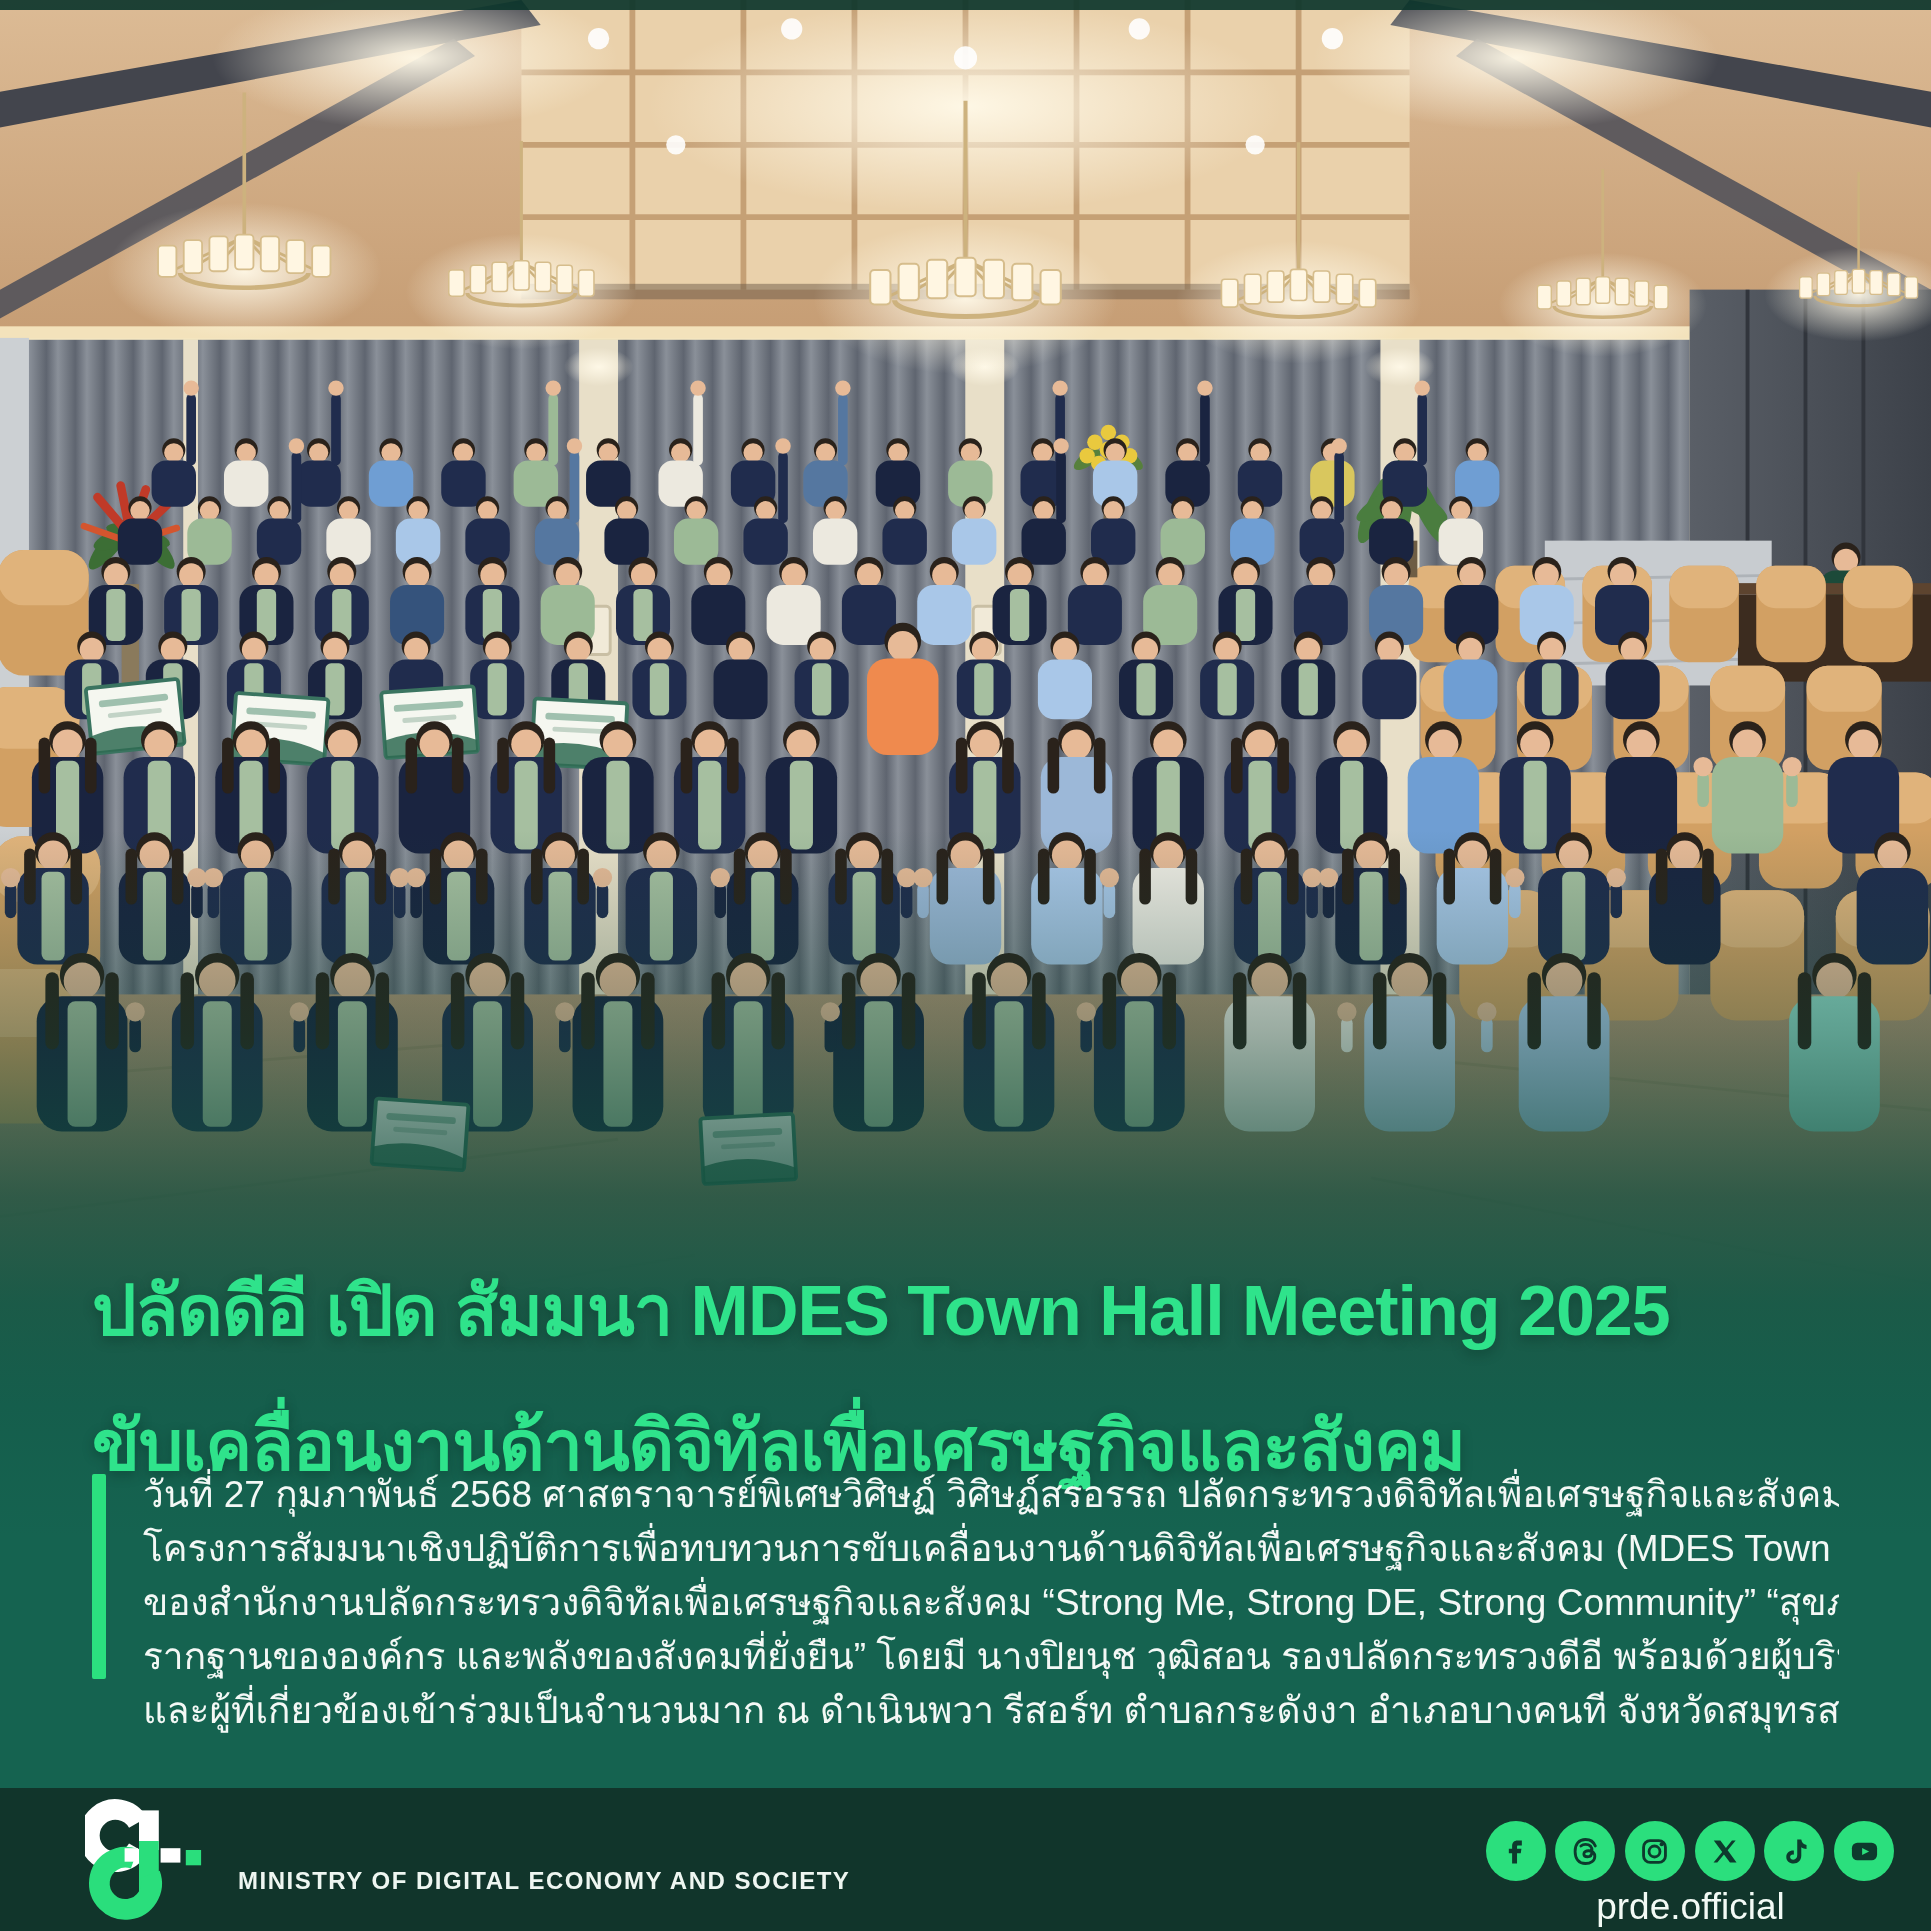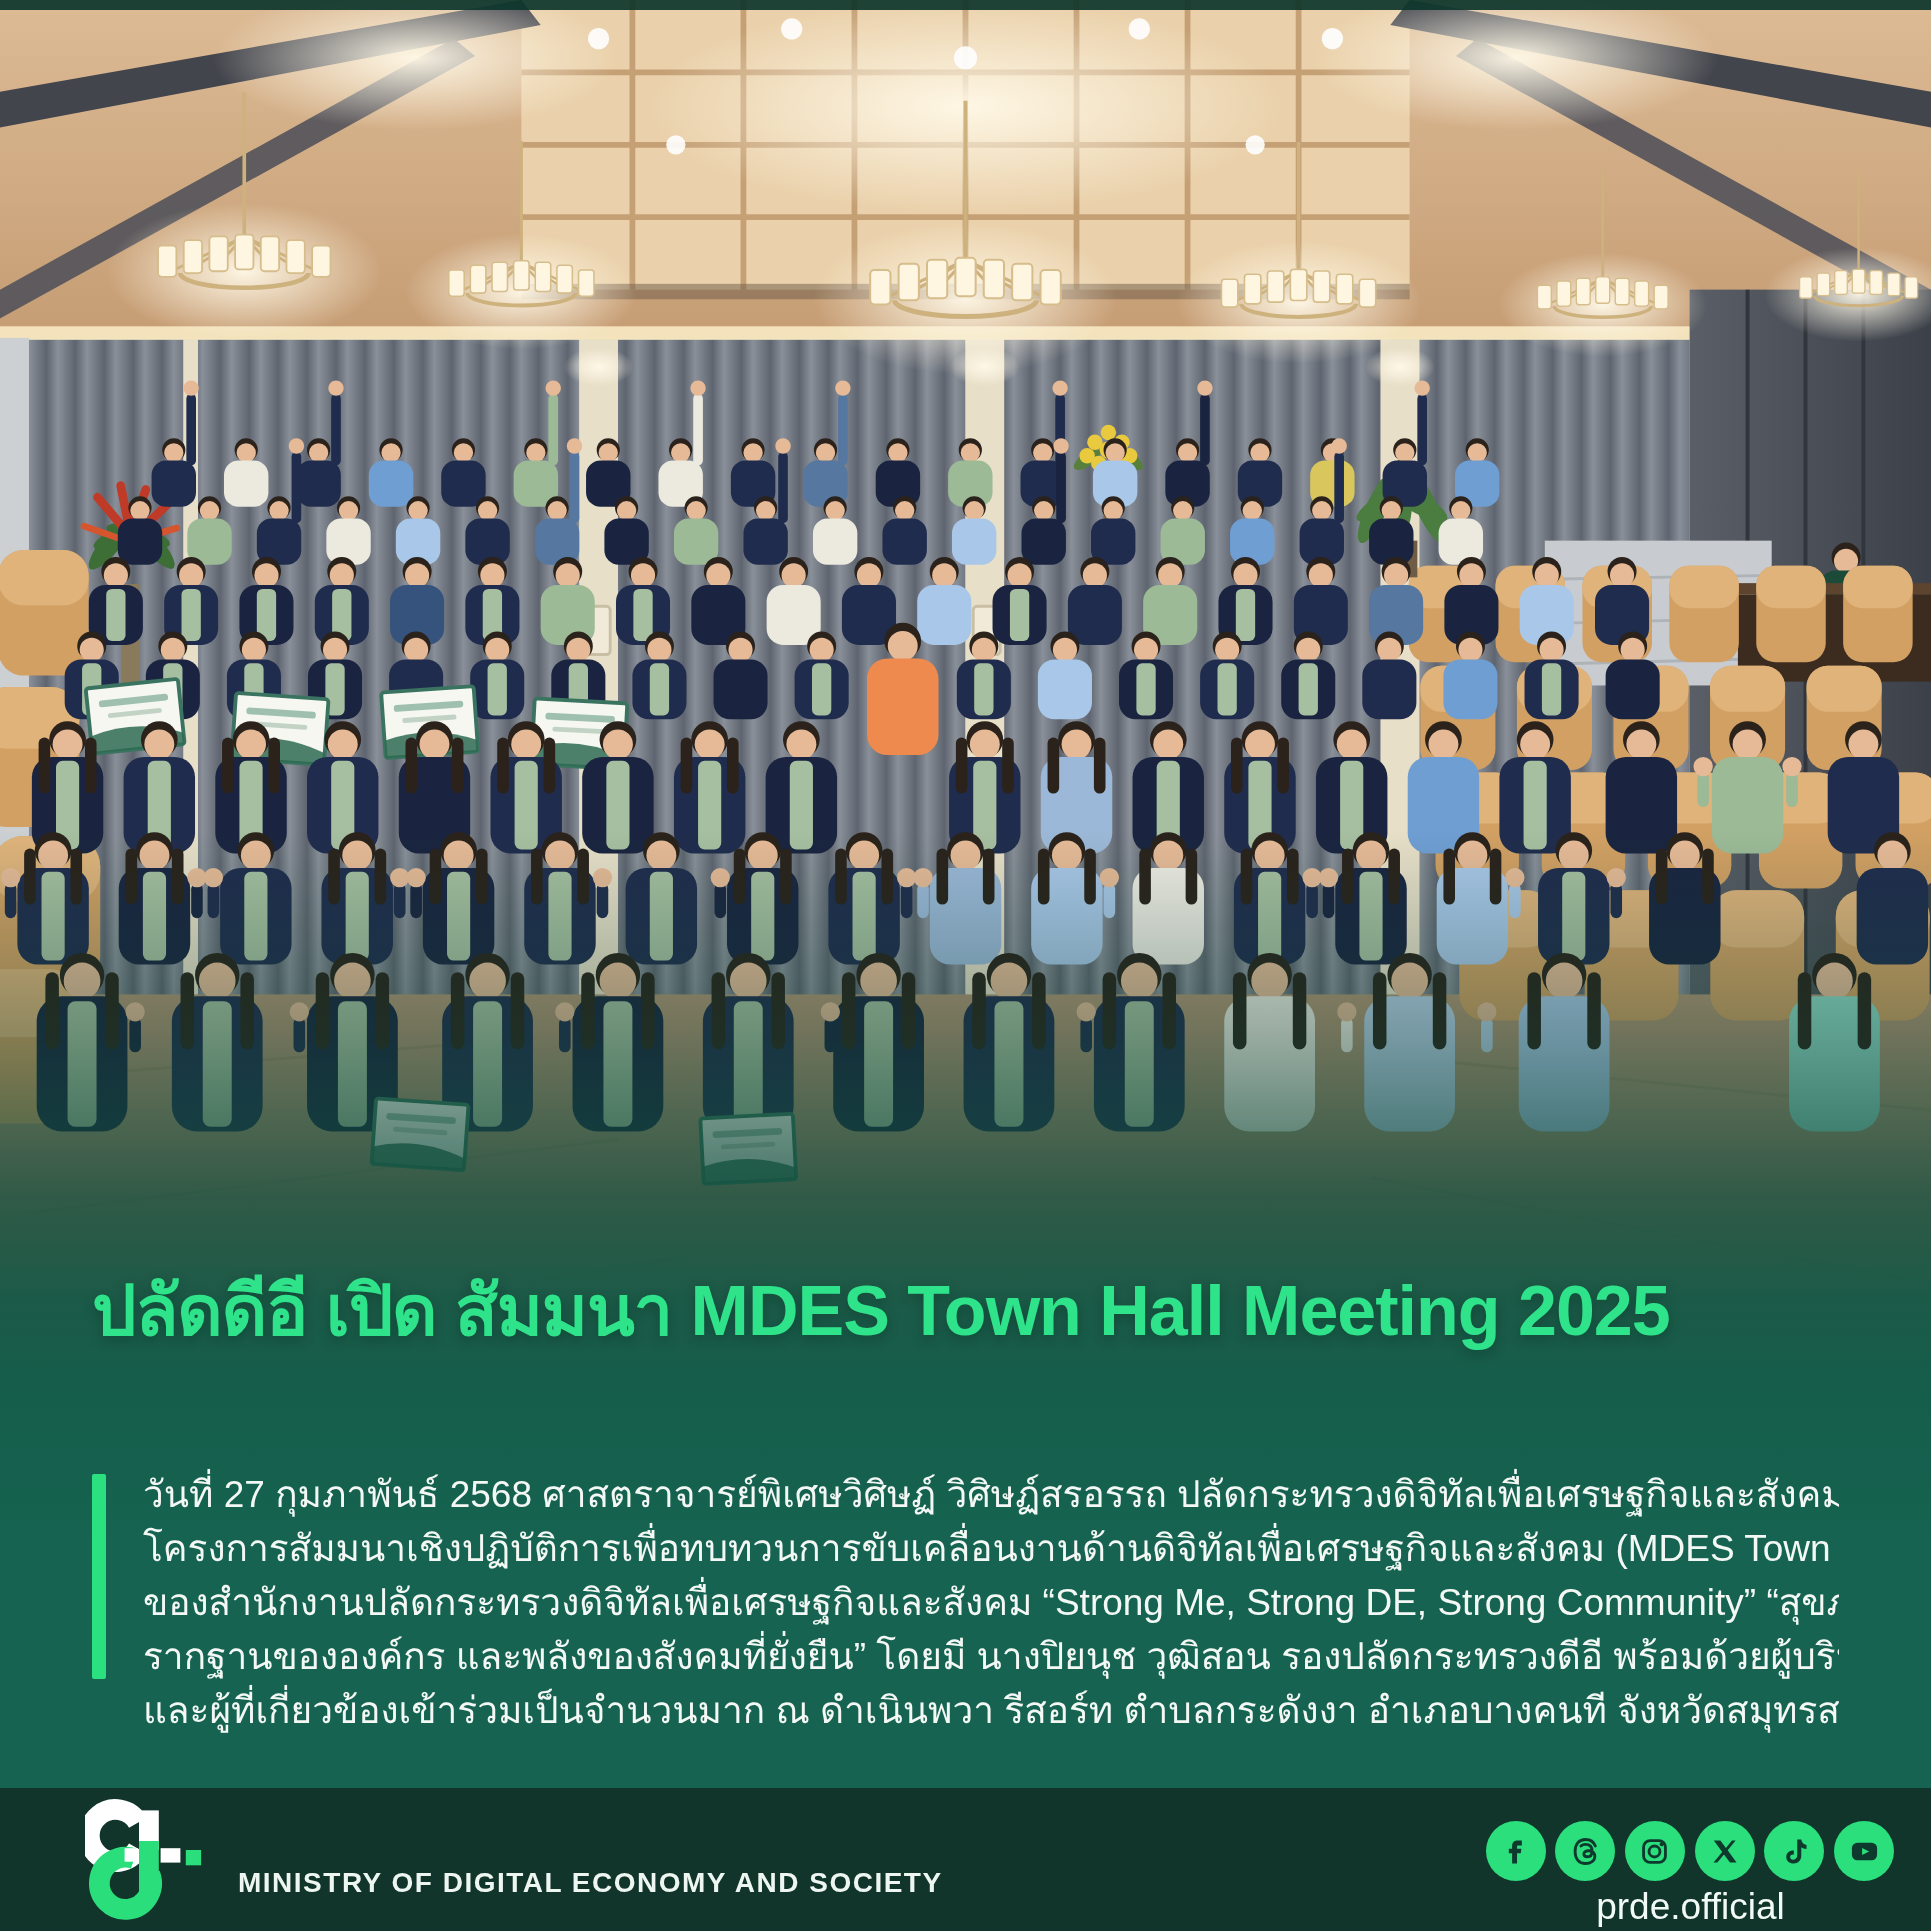--- a/index.html
+++ b/index.html
@@ -39,21 +39,21 @@
   
   .body-block{position:absolute;left:92px;top:1468px;width:1750px;}
   .accent-bar{position:absolute;left:0;top:5.8px;width:13.5px;height:205px;background:#2be07f;border-radius:1.9px;}
   .body-text{margin-left:51px;width:1696px;overflow:hidden;color:#f3f8f5;font-size:37px;line-height:54px;}
   .bline{white-space:nowrap;}
 
   
   .footer{position:absolute;left:0;top:1788px;width:1931px;height:143px;background:#11352b;}
   .logo{position:absolute;left:85px;top:7.7px;width:126px;height:126px;}
   .ministry-th{position:absolute;left:237px;top:25px;font-size:37px;font-weight:bold;color:#ffffff;white-space:nowrap;}
-  .ministry-en{position:absolute;left:238px;top:79px;font-size:28px;font-weight:bold;color:#eef6f1;letter-spacing:1.5px;white-space:nowrap;}
+  .ministry-en{position:absolute;left:238px;top:79px;font-size:24px;font-weight:bold;color:#eef6f1;letter-spacing:1.5px;white-space:nowrap;}
   .socials{position:absolute;right:37px;top:33px;display:flex;gap:9.7px;}
   .sicon{width:60px;height:60px;border-radius:50%;background:#2bdf7d;display:flex;align-items:center;justify-content:center;}
   .sicon svg{width:35px;height:35px;display:block;}
   .handle{position:absolute;right:37px;top:98px;width:407px;text-align:center;font-size:37px;line-height:42px;color:#f2faf5;}
 </style>
 </head>
 <body>
 
 <div class="poster">
 
@@ -548,20 +548,21 @@
         <use href="#cert" transform="translate(435,1175) rotate(4)"></use>
         <use href="#cert" transform="translate(775,1190) rotate(-3)"></use>
       </g>
     </svg>
     <div class="photo-fade"></div>
     <div class="top-edge"></div>
   </div>
 
   <div class="headline">
     <div>ปลัดดีอี เปิด สัมมนา MDES Town Hall Meeting 2025</div>
+    <div>ขับเคลื่อนงานด้านดิจิทัลเพื่อเศรษฐกิจและสังคม</div>
   </div>
 
   <div class="body-block">
     <div class="accent-bar"></div>
     <div class="body-text">
       <div class="bline">วันที่ 27 กุมภาพันธ์ 2568 ศาสตราจารย์พิเศษวิศิษฏ์ วิศิษฏ์สรอรรถ ปลัดกระทรวงดิจิทัลเพื่อเศรษฐกิจและสังคม (ดีอี) เป็นประธานกล่าวเปิด</div>
       <div class="bline">โครงการสัมมนาเชิงปฏิบัติการเพื่อทบทวนการขับเคลื่อนงานด้านดิจิทัลเพื่อเศรษฐกิจและสังคม (MDES Town Hall Meeting 2025) ครั้งที่ 1</div>
       <div class="bline">ของสำนักงานปลัดกระทรวงดิจิทัลเพื่อเศรษฐกิจและสังคม “Strong Me, Strong DE, Strong Community” “สุขภาพที่ดีของบุคลากร คือ</div>
       <div class="bline">รากฐานขององค์กร และพลังของสังคมที่ยั่งยืน” โดยมี นางปิยนุช วุฒิสอน รองปลัดกระทรวงดีอี พร้อมด้วยผู้บริหาร เจ้าหน้าที่กระทรวงดีอี</div>
       <div class="bline">และผู้ที่เกี่ยวข้องเข้าร่วมเป็นจำนวนมาก ณ ดำเนินพวา รีสอร์ท ตำบลกระดังงา อำเภอบางคนที จังหวัดสมุทรสงคราม</div>

